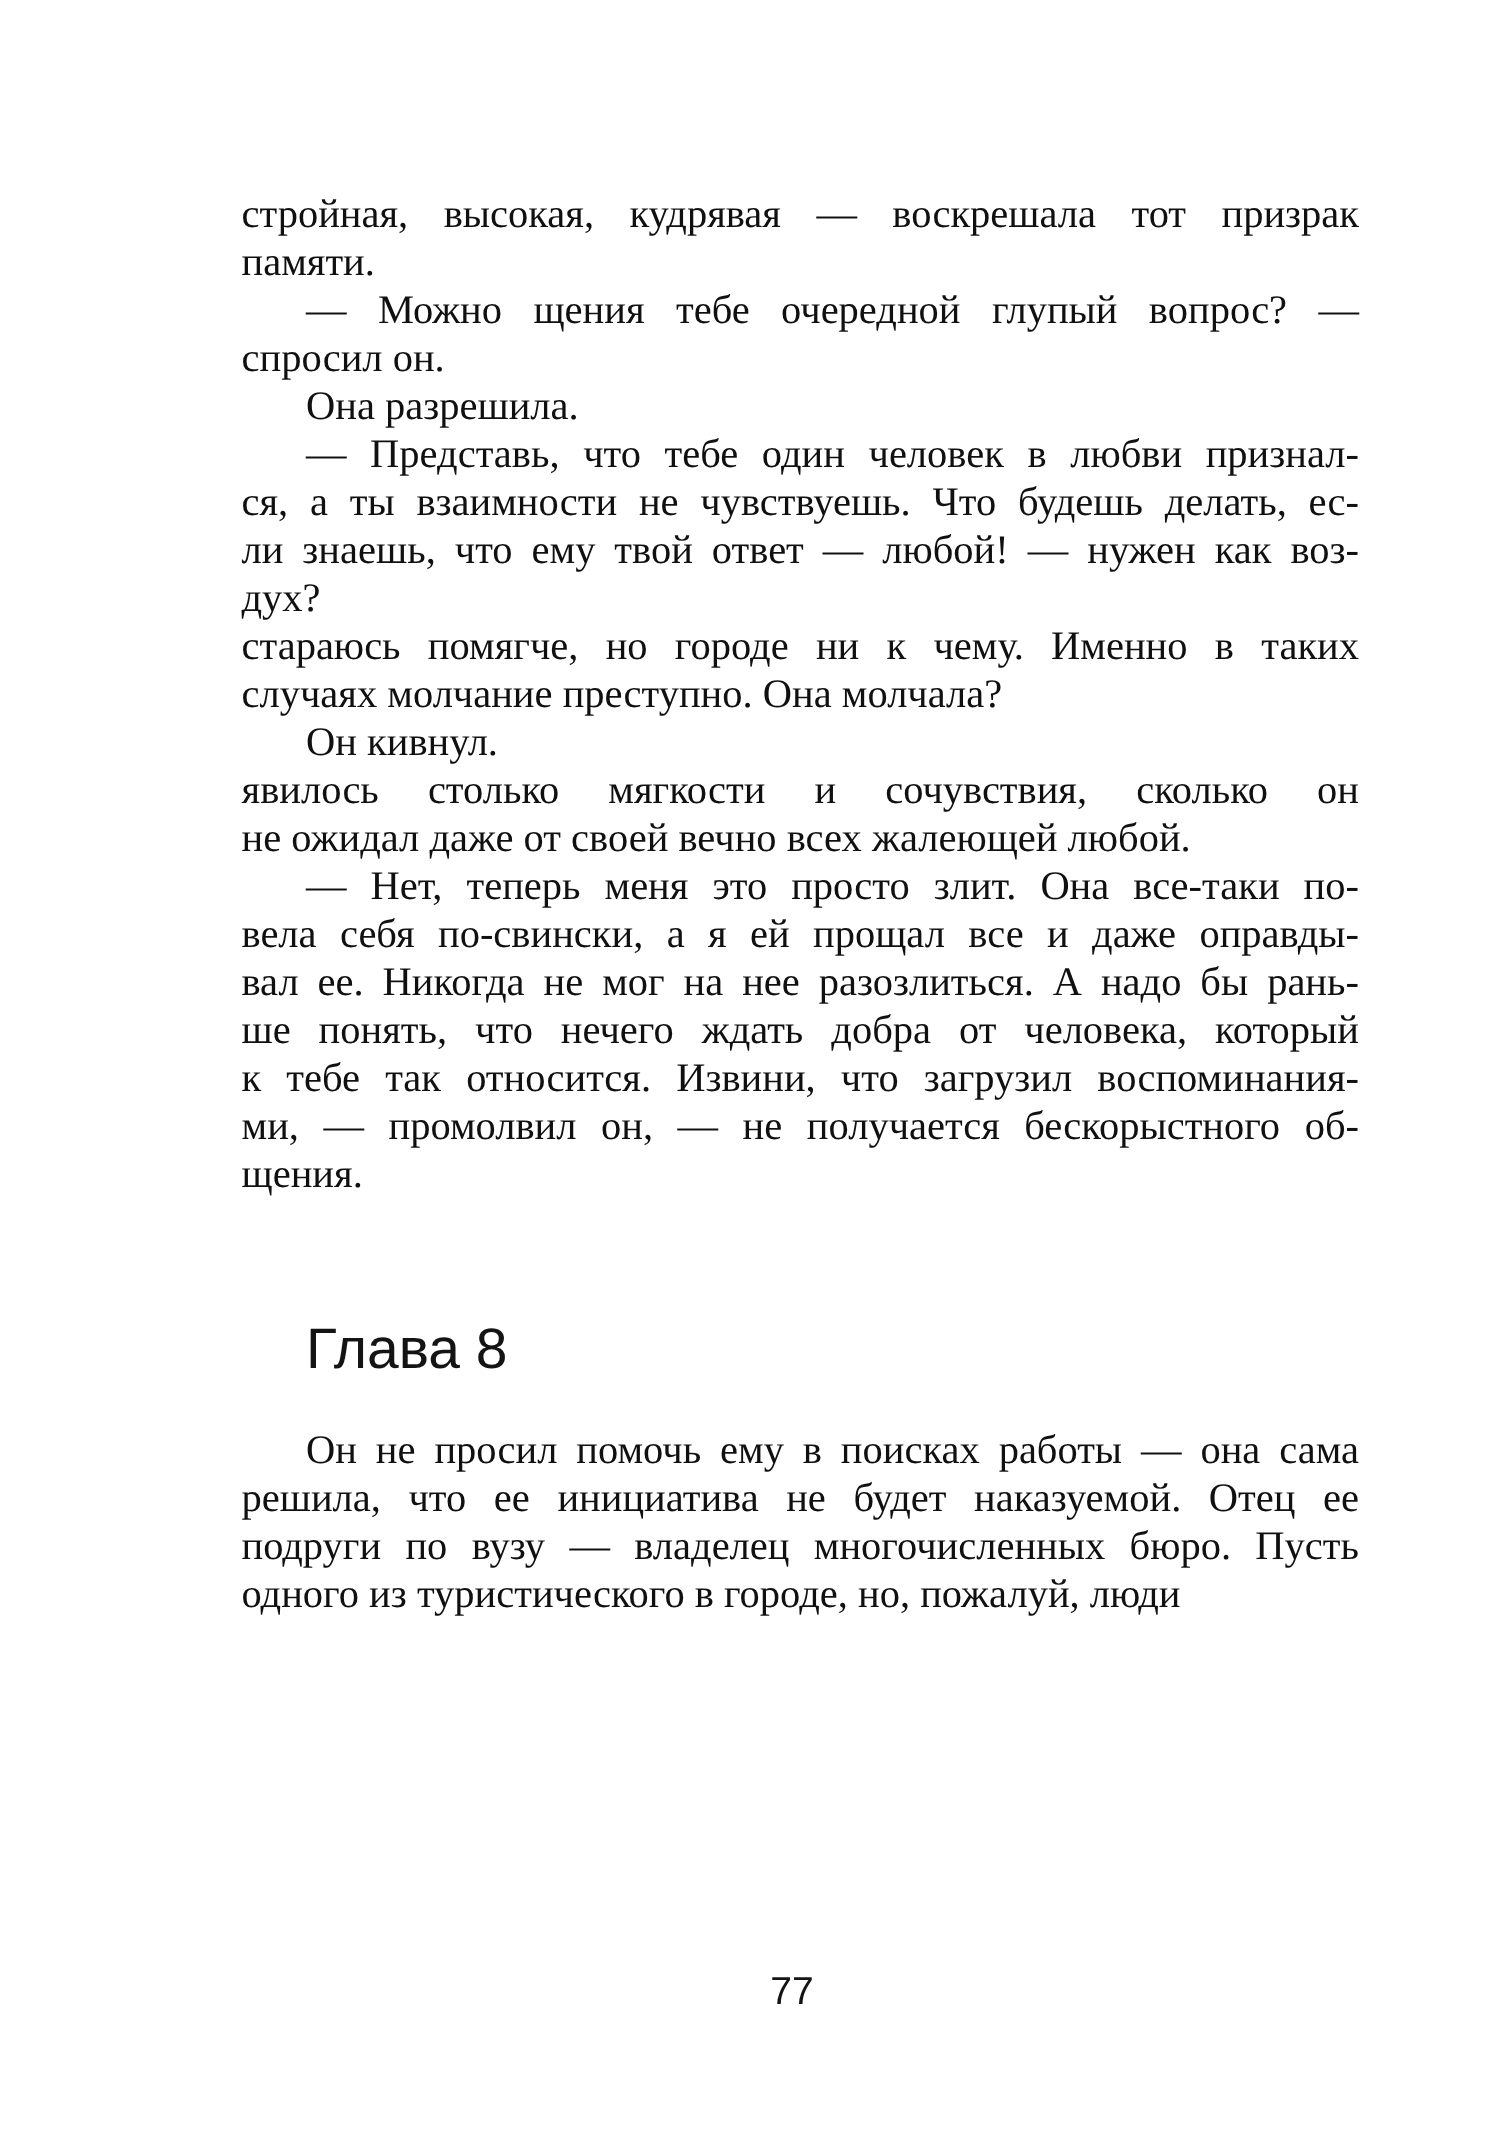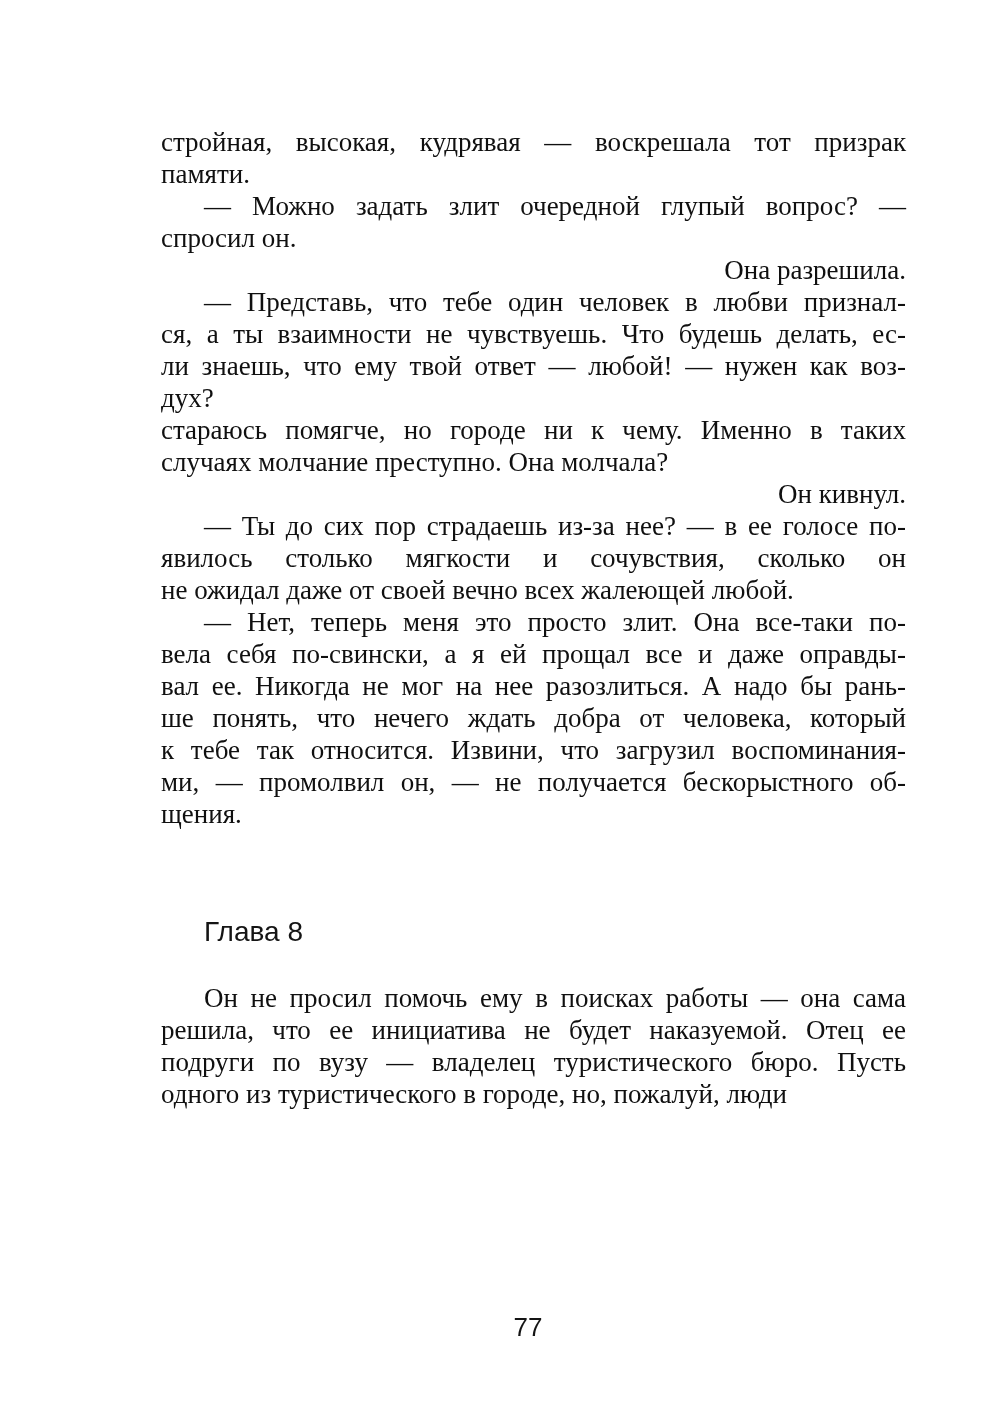--- a/index.html
+++ b/index.html
@@ -39,25 +39,24 @@
     color: #101010;
   }
   .text-line.justify {
     white-space: normal;
     text-align: justify;
     text-align-last: justify;
     -moz-text-align-last: justify;
   }
   .text-line.indent {
     padding-left: 43px;
-    text-align: right;
   }
   .chapter-heading {
     font-family: "Liberation Sans", sans-serif;
-    font-size: 28px;
+    font-size: 38px;
     line-height: 44px;
     font-weight: 400;
     color: #141414;
     margin: 80px 0 28px 0;
     padding-left: 43px;
   }
   .page-number {
     position: absolute;
     left: 11px;
     right: 0;
@@ -71,55 +70,54 @@
 </head>
 <body>
 
 <div class="book-page">
   <div class="text-block" id="text-block">
       <div class="paragraph">
         <div class="text-line justify">стройная, высокая, кудрявая — воскрешала тот призрак</div>
         <div class="text-line">памяти.</div>
       </div>
       <div class="paragraph">
-        <div class="text-line justify indent">— Можно задать злит очередной глупый вопрос? —</div>
+        <div class="text-line justify indent">— Можно щения тебе очередной глупый вопрос? —</div>
         <div class="text-line">спросил он.</div>
       </div>
       <div class="paragraph">
         <div class="text-line indent">Она разрешила.</div>
       </div>
       <div class="paragraph">
         <div class="text-line justify indent">— Представь, что тебе один человек в любви признал-</div>
         <div class="text-line justify">ся, а ты взаимности не чувствуешь. Что будешь делать, ес-</div>
         <div class="text-line justify">ли знаешь, что ему твой ответ — любой! — нужен как воз-</div>
         <div class="text-line">дух?</div>
       </div>
       <div class="paragraph">
         <div class="text-line justify">стараюсь помягче, но городе ни к чему. Именно в таких</div>
         <div class="text-line">случаях молчание преступно. Она молчала?</div>
       </div>
       <div class="paragraph">
         <div class="text-line indent">Он кивнул.</div>
       </div>
       <div class="paragraph">
-        <div class="text-line justify indent">— Ты до сих пор страдаешь из-за нее? — в ее голосе по-</div>
         <div class="text-line justify">явилось столько мягкости и сочувствия, сколько он</div>
         <div class="text-line">не ожидал даже от своей вечно всех жалеющей любой.</div>
       </div>
       <div class="paragraph">
         <div class="text-line justify indent">— Нет, теперь меня это просто злит. Она все-таки по-</div>
         <div class="text-line justify">вела себя по-свински, а я ей прощал все и даже оправды-</div>
         <div class="text-line justify">вал ее. Никогда не мог на нее разозлиться. А надо бы рань-</div>
         <div class="text-line justify">ше понять, что нечего ждать добра от человека, который</div>
         <div class="text-line justify">к тебе так относится. Извини, что загрузил воспоминания-</div>
         <div class="text-line justify">ми, — промолвил он, — не получается бескорыстного об-</div>
         <div class="text-line">щения.</div>
       </div>
       <div class="chapter-heading">Глава 8</div>
       <div class="paragraph">
         <div class="text-line justify indent">Он не просил помочь ему в поисках работы — она сама</div>
         <div class="text-line justify">решила, что ее инициатива не будет наказуемой. Отец ее</div>
-        <div class="text-line justify">подруги по вузу — владелец туристического бюро. Пусть</div>
+        <div class="text-line justify">подруги по вузу — владелец многочисленных бюро. Пусть</div>
         <div class="text-line">одного из туристического в городе, но, пожалуй, люди</div>
       </div>
     </div>
   <div class="page-number">77</div>
 </div>
 
 </body></html>

